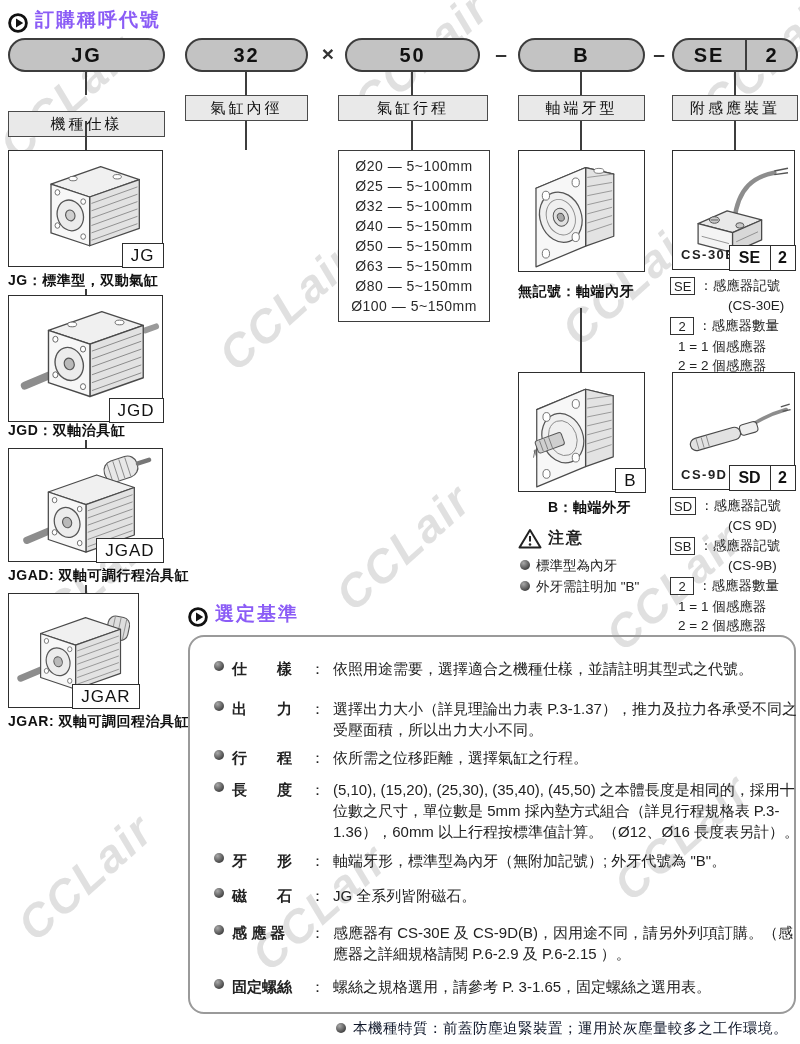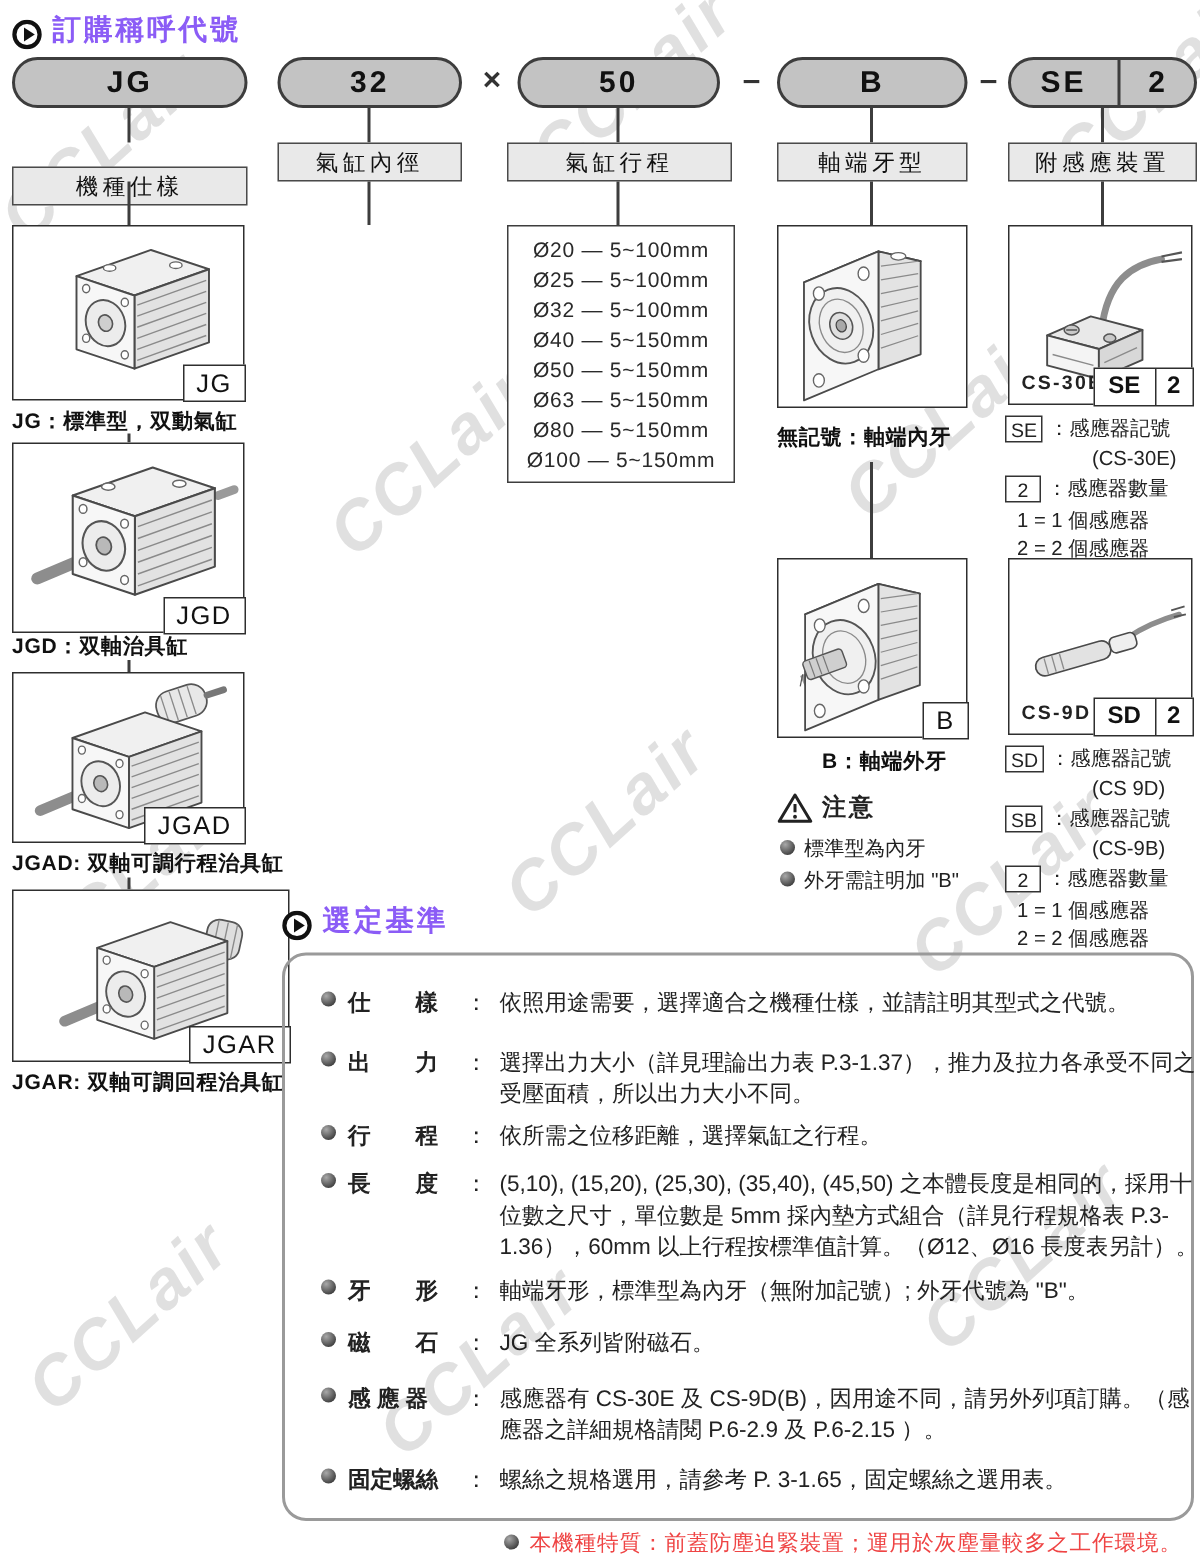--- a/index.html
+++ b/index.html
@@ -45,21 +45,21 @@
   .warnrow{position:absolute;display:flex;align-items:center;gap:6px;font-size:16px;font-weight:bold;color:#222;letter-spacing:2px;}
   .wbul{position:absolute;display:flex;align-items:flex-start;gap:6px;font-size:13.5px;color:#222;}
   .bullet{width:10px;height:10px;border-radius:50%;background:radial-gradient(circle at 35% 30%,#a9a9a9,#1e1e1e);flex:none;margin-top:3px;}
   
   .critbox{position:absolute;border:2px solid #9a9a9a;border-radius:16px;background:transparent;}
   .critem{position:absolute;display:flex;gap:8px;font-size:15px;color:#222;line-height:21px;}
   .term{font-weight:bold;width:70px;flex:none;white-space:pre;}
   .colon{flex:none;}
   .desc{width:470px;}
   
-  .bnote{position:absolute;display:flex;align-items:flex-start;gap:7px;font-size:14.5px;color:#ef4444;letter-spacing:.5px;}
+  .bnote{position:absolute;display:flex;align-items:flex-start;gap:7px;font-size:14.5px;color:#0f172a;letter-spacing:.5px;}
 </style>
 </head>
 <body>
 
 <div class="page">
 
   <div class="wm" style="left:-14px;top:70px;">CCLair</div>
   <div class="wm" style="left:340px;top:28px;">CCLair</div>
   <div class="wm" style="left:688px;top:30px;">CCLair</div>
   <div class="wm" style="left:205px;top:280px;">CCLair</div>
@@ -204,21 +204,21 @@
           <ellipse cx="71" cy="67" rx="2.6" ry="3"></ellipse>
         <ellipse cx="43" cy="93" rx="2.6" ry="3"></ellipse>
           <ellipse cx="71" cy="105" rx="2.6" ry="3"></ellipse>
       </g>
     </svg>
     <span class="tab">JGAD</span>
   </div>
   <div class="cap" style="left:8px;top:567px;">JGAD: 双軸可調行程治具缸</div>
   <div class="vline" style="left:85px;top:585px;height:8px;"></div>
 
-  <div class="imgbox" style="left:8px;top:593px;width:185px;height:115px;">
+  <div class="imgbox" style="left:8px;top:593px;width:131px;height:115px;">
     <svg viewBox="0 0 155 125">
       <g transform="rotate(12 132 36)">
         <rect x="118" y="22" width="26" height="28" rx="9" fill="#dedede" stroke="#555" stroke-width="1.3"></rect>
         <line x1="125" y1="23" x2="125" y2="49" stroke="#8a8a8a" stroke-width="1"></line>
         <line x1="132" y1="23" x2="132" y2="49" stroke="#8a8a8a" stroke-width="1"></line>
         <line x1="139" y1="23" x2="139" y2="49" stroke="#8a8a8a" stroke-width="1"></line>
       </g>
       <line x1="52" y1="80" x2="14" y2="96" stroke="#8d8d8d" stroke-width="8" stroke-linecap="round"></line>
       <g stroke="#4a4a4a" stroke-width="1.4" stroke-linejoin="round">
         <polygon points="38,42 92,23 134,37 80,56" fill="#f0f0f0"></polygon>

